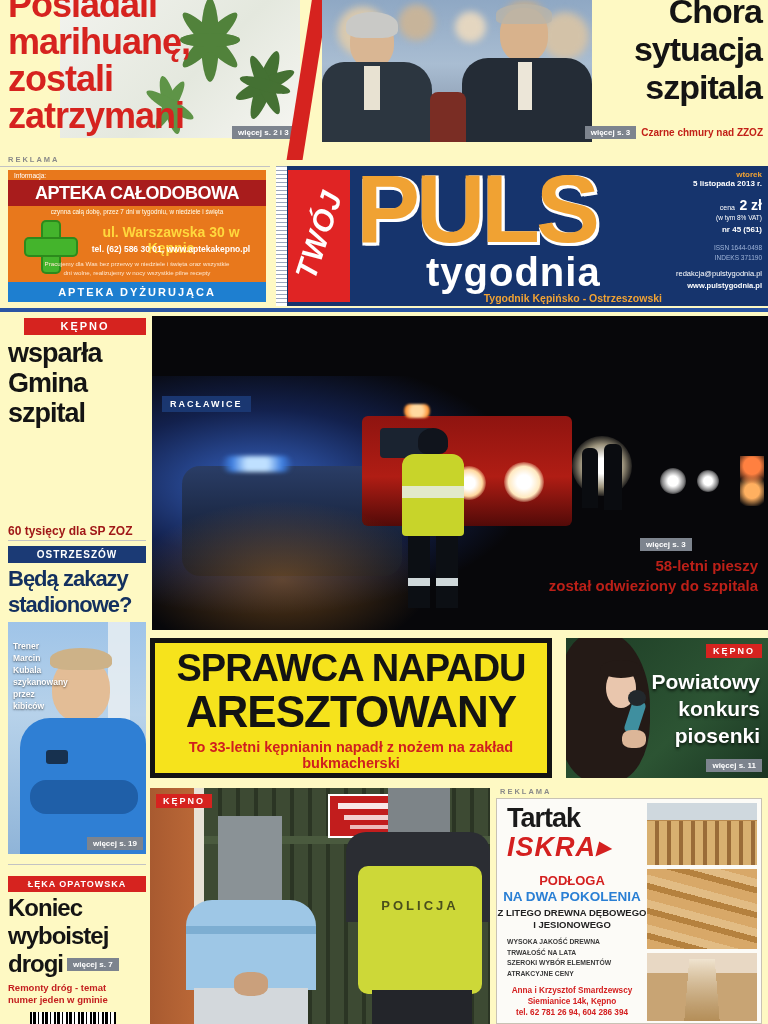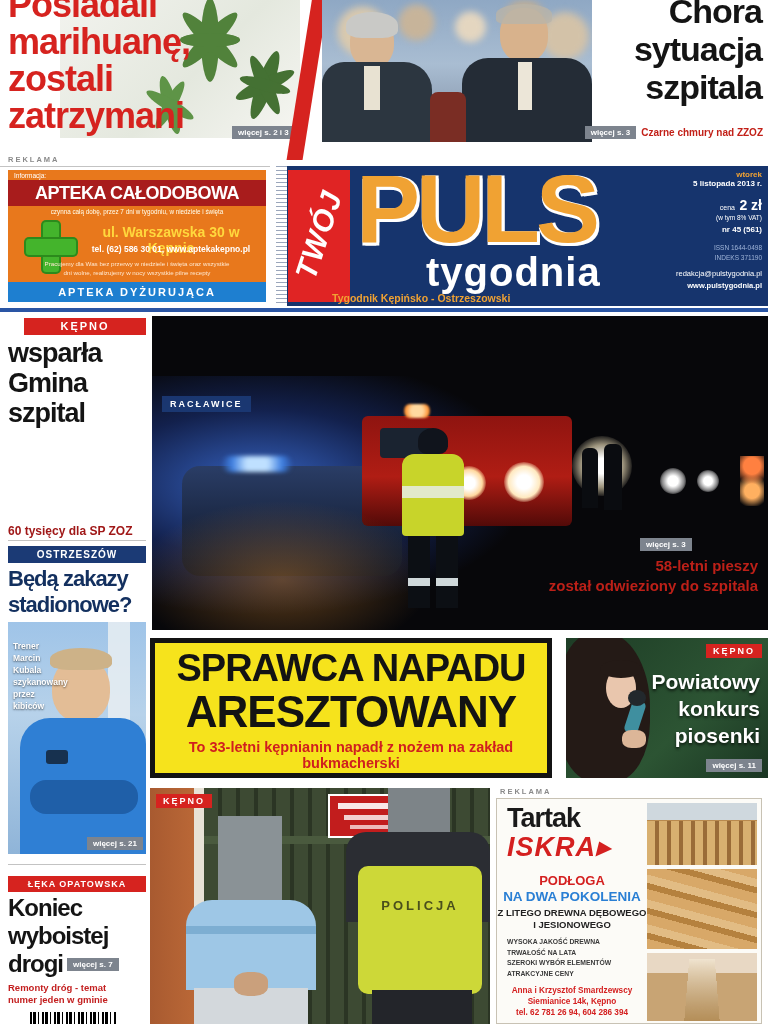--- a/index.html
+++ b/index.html
@@ -1,16 +1,16 @@
 <!DOCTYPE html>
 <html><head>
 <meta charset="utf-8">
 <style>
   html,body{margin:0;padding:0;background:#e8e8e8;}
-  #page{position:relative;width:768px;height:1024px;background:#ffffff;overflow:hidden;
+  #page{position:relative;width:768px;height:1024px;background:#fef9c3;overflow:hidden;
         font-family:"Liberation Sans", sans-serif; -webkit-font-smoothing:antialiased;}
   .abs{position:absolute;}
   .badge{background:#7d848e;color:#fff;font-size:8px;font-weight:bold;
          padding:2px 6px;white-space:nowrap;line-height:9px;}
   .tag-red{background:#d6231f;color:#fff;font-weight:bold;text-align:center;
            letter-spacing:2px;}
   .tag-navy{background:#1b3a75;color:#fff;font-weight:bold;text-align:center;
             letter-spacing:1px;}
   .hl-red{color:#d6231f;font-weight:bold;letter-spacing:-1px;}
   .hl-black{color:#141414;font-weight:bold;letter-spacing:-1px;}
@@ -113,21 +113,21 @@
   </div>
 
   <div class="abs" style="left:276px;top:166px;width:492px;height:140px;background:#16346d;">
     <div class="abs" style="left:0;top:0;width:11px;height:140px;background:repeating-linear-gradient(0deg,#fff 0 3px,#9aa6bb 3px 4px);"></div>
     <div class="abs" style="left:12px;top:4px;width:62px;height:132px;background:#e02424;overflow:hidden;">
       <div style="position:absolute;left:-22px;top:48px;width:106px;text-align:center;color:#fff;font-weight:bold;font-style:italic;font-size:30px;transform:rotate(-72deg);letter-spacing:1px;">TWÓJ</div>
     </div>
     <div class="abs" style="left:80px;top:-12px;font-size:96px;font-weight:bold;letter-spacing:-4px;color:#f0a233;
                 text-shadow:3px 0 0 #fff,0 3px 0 #fff,3px 3px 0 #fff;">PULS</div>
     <div class="abs" style="left:150px;top:84px;font-size:40px;font-weight:bold;color:#fff;letter-spacing:1px;">tygodnia</div>
-    <div class="abs" style="left:56px;top:126px;width:330px;text-align:left;font-size:10.5px;font-weight:bold;color:#f0a233;">Tygodnik Kępińsko - Ostrzeszowski</div>
+    <div class="abs" style="left:56px;top:126px;width:330px;text-align:right;font-size:10.5px;font-weight:bold;color:#f0a233;">Tygodnik Kępińsko - Ostrzeszowski</div>
     <div class="abs" style="right:6px;top:4px;width:118px;text-align:right;color:#fff;">
       <div style="font-size:8px;font-weight:bold;color:#f0a233;">wtorek</div>
       <div style="font-size:8px;font-weight:bold;">5 listopada 2013 r.</div>
       <div style="margin-top:8px;">
         <span style="font-size:7px;">cena</span>
         <span style="font-size:14px;font-weight:bold;">2 zł</span>
       </div>
       <div style="font-size:6.5px;">(w tym 8% VAT)</div>
       <div style="font-size:8px;font-weight:bold;margin-top:4px;">nr 45 (561)</div>
       <div style="font-size:6.5px;color:#9fb4d8;margin-top:10px;">ISSN 1644-0498</div>
@@ -160,21 +160,21 @@
     <div class="abs" style="left:22px;top:158px;width:108px;height:34px;background:#1f5fa8;border-radius:16px;"></div>
     <div class="abs" style="left:38px;top:128px;width:22px;height:14px;background:#17314f;border-radius:3px;"></div>
     <div class="abs" style="left:5px;top:18px;width:46px;color:#fff;font-weight:bold;font-size:8.5px;line-height:12px;text-shadow:0 1px 2px rgba(0,0,0,.6);">
       <div>Trener</div>
       <div>Marcin</div>
       <div>Kubala</div>
       <div>szykanowany</div>
       <div>przez</div>
       <div>kibiców</div>
     </div>
-    <div class="abs badge" style="right:3px;bottom:4px;">więcej s. 21</div>
+    <div class="abs badge" style="right:3px;bottom:4px;">więcej s. 19</div>
   </div>
   <div class="abs hr" style="left:8px;top:864px;width:138px;"></div>
 
   <div class="abs tag-red" style="left:8px;top:876px;width:138px;height:16px;font-size:9px;line-height:16px;letter-spacing:1px;">ŁĘKA OPATOWSKA</div>
   <div class="abs" style="left:8px;top:894px;width:142px;">
     <div class="hl-black" style="font-size:24px;line-height:28px;">Koniec</div>
     <div class="hl-black" style="font-size:24px;line-height:28px;">wyboistej</div>
     <div style="display:flex;align-items:center;gap:4px;">
       <span class="hl-black" style="font-size:24px;line-height:28px;">drogi</span>
       <span class="badge">więcej s. 7</span>

